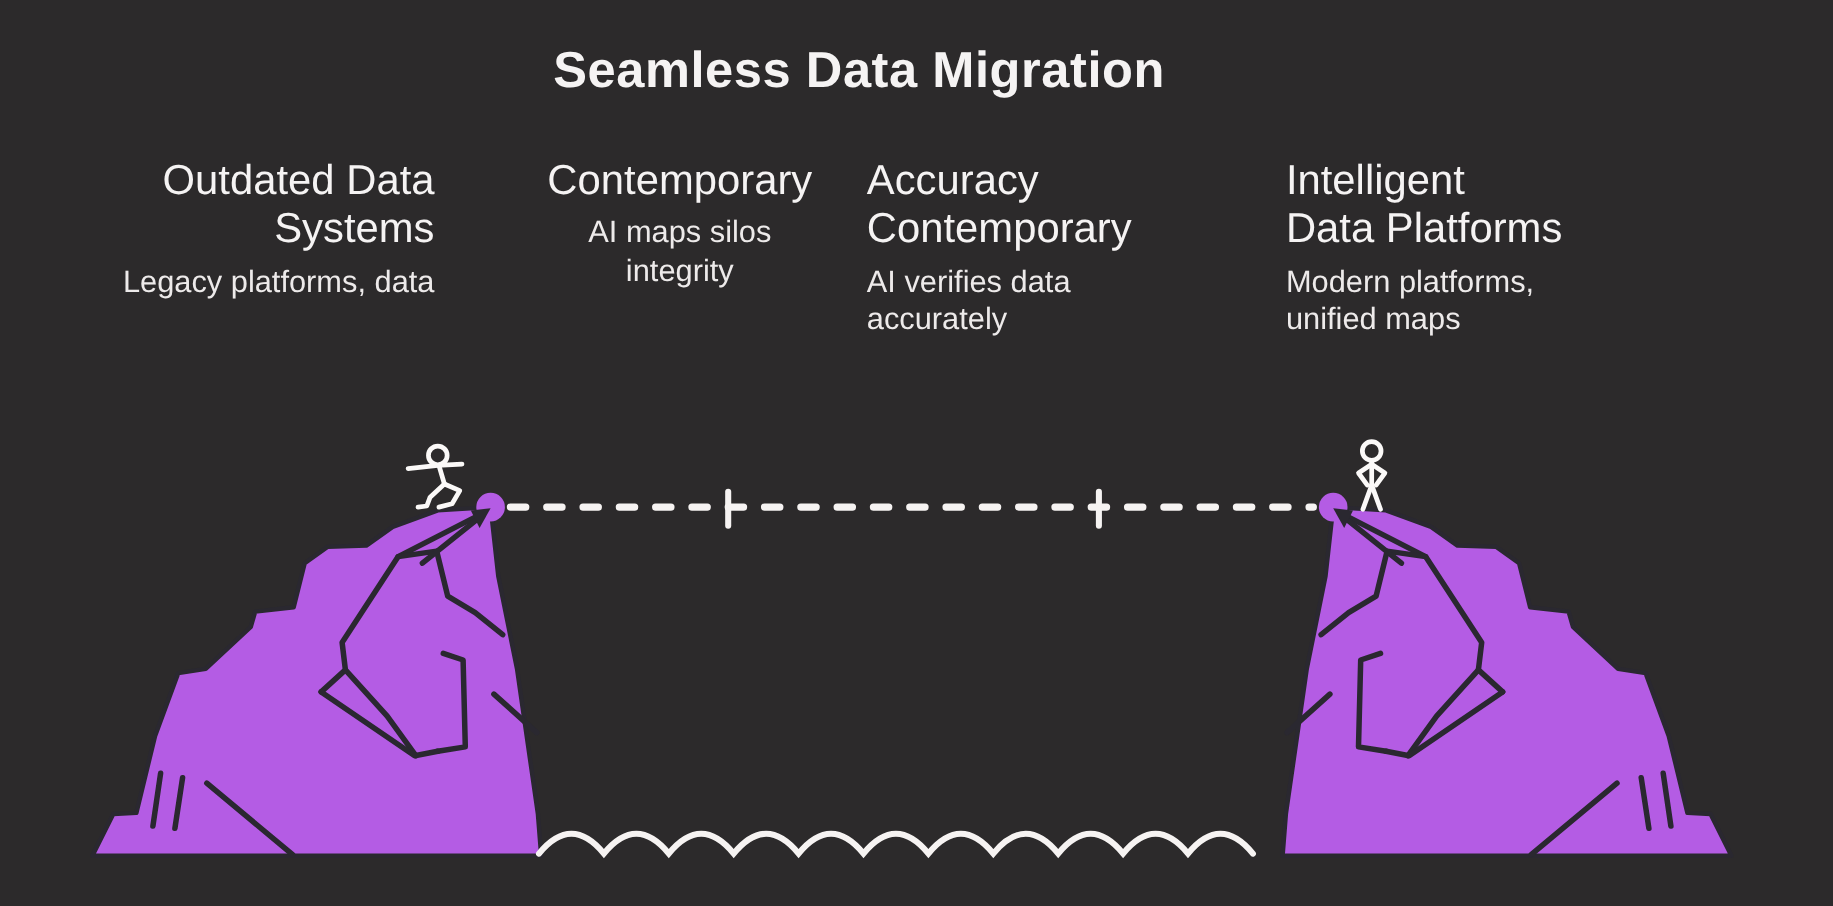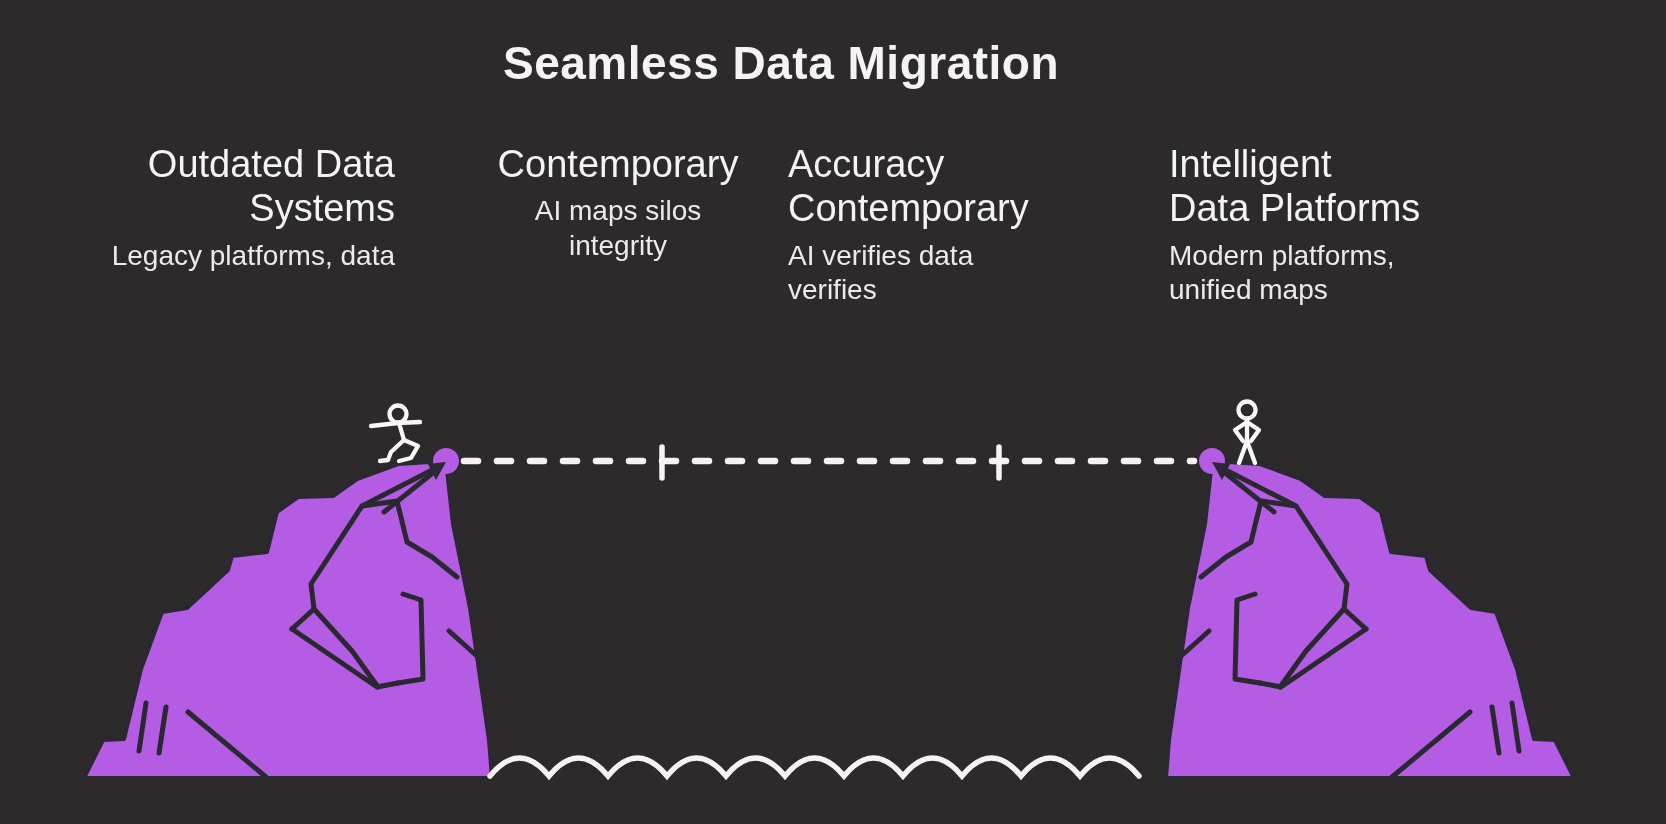--- a/index.html
+++ b/index.html
@@ -58,21 +58,21 @@
     </div>
   </div>
 
   <div class="col c3">
     <div class="col-title">
       <div>Accuracy</div>
       <div>Contemporary</div>
     </div>
     <div class="col-sub">
       <div>AI verifies data</div>
-      <div>verifies</div>
+      <div>accurately</div>
     </div>
   </div>
 
   <div class="col c4">
     <div class="col-title">
       <div>Intelligent</div>
       <div>Data Platforms</div>
     </div>
     <div class="col-sub">
       <div>Modern platforms,</div>

